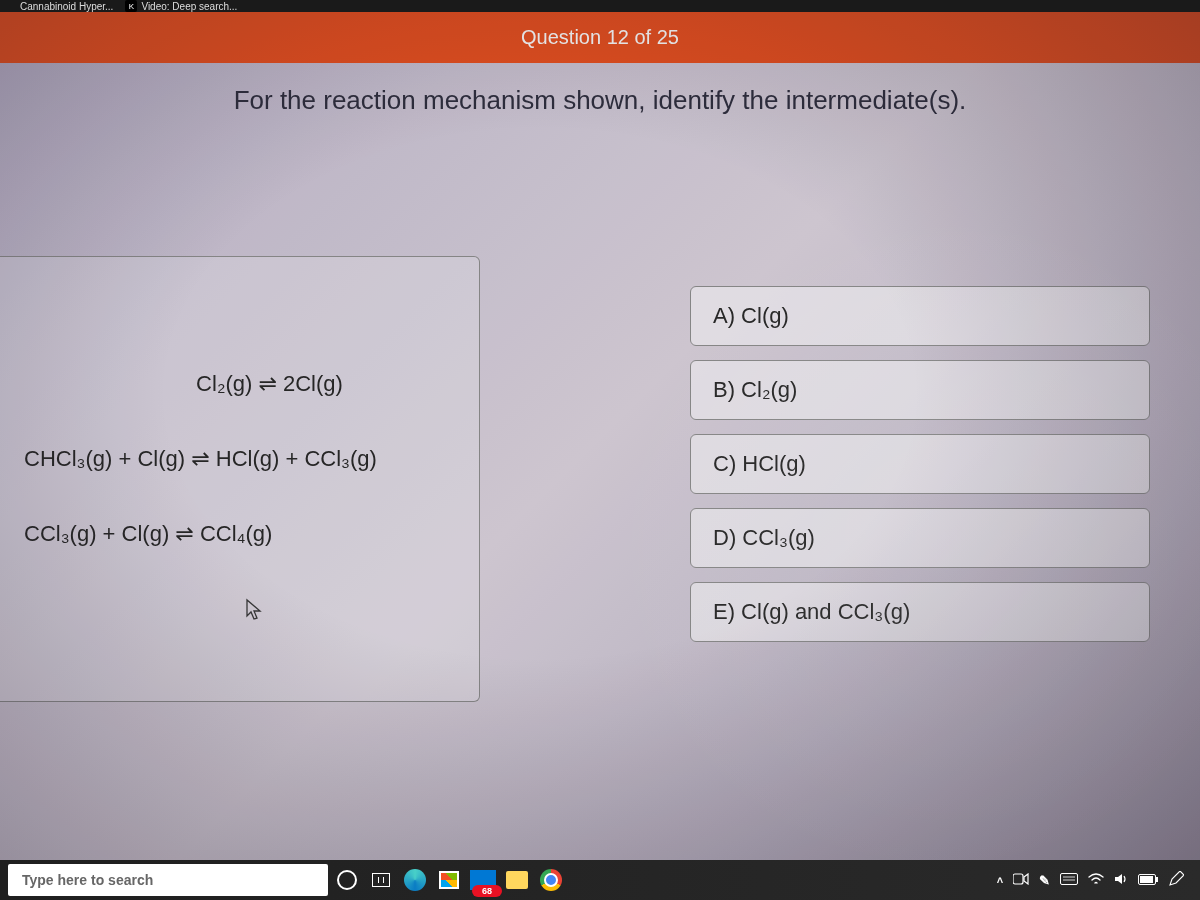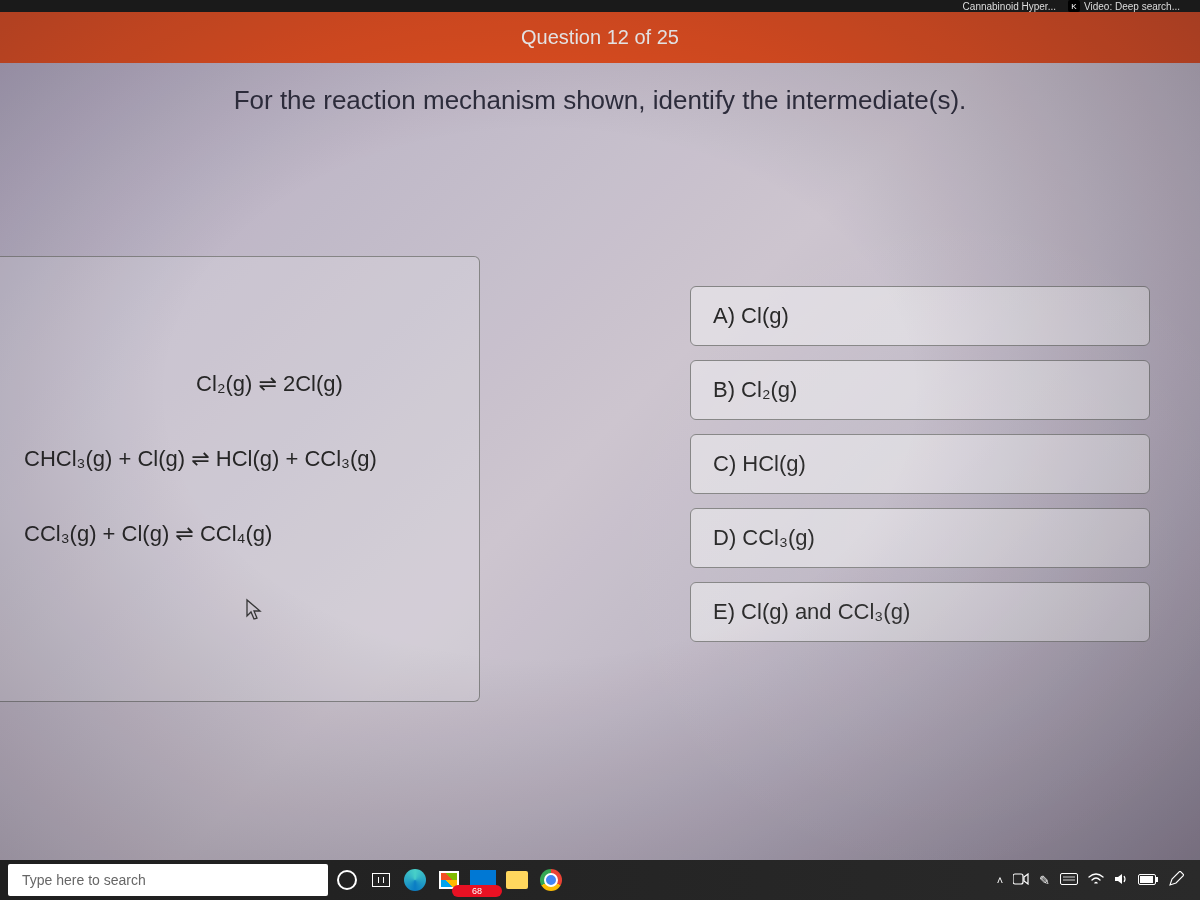--- a/index.html
+++ b/index.html
@@ -9,21 +9,21 @@
       width: 1200px;
       height: 900px;
       overflow: hidden;
       position: relative;
     }
     .browser-top {
       background: #1a1a1a;
       height: 12px;
       display: flex;
       align-items: center;
-      justify-content: flex-end;
+      justify-content: flex-start;
       padding: 0 20px;
       gap: 12px;
       font-size: 10px;
       color: #ddd;
     }
     .browser-tab {
       display: flex;
       align-items: center;
       gap: 4px;
     }
@@ -112,20 +112,21 @@
       position: absolute;
       bottom: 0;
       left: 0;
       right: 0;
       height: 40px;
       background: linear-gradient(90deg, #1f1f1f 0%, #2a2a2a 100%);
       display: flex;
       align-items: center;
       padding: 0 8px;
       gap: 4px;
+      font-weight: bold;
     }
     .search-box {
       background: #fff;
       height: 32px;
       width: 320px;
       border-radius: 2px;
       display: flex;
       align-items: center;
       padding: 0 14px;
       color: #666;
@@ -166,21 +167,21 @@
     }
     .mail-icon {
       width: 26px; height: 20px;
       background: #0078d4; position: relative;
       clip-path: polygon(0 0,100% 0,100% 100%,0 100%);
       display:flex;align-items:center;justify-content:center;color:#fff;font-size:10px;font-weight:bold;
     }
     .mail-badge {
       position: absolute; bottom: -2px; right: -4px;
       background: #e81123; color: #fff; border-radius: 8px;
-      font-size: 9px; padding: 1px 20px;
+      font-size: 9px; padding: 1px 10px;
     }
     .folder-icon {
       width: 22px; height: 18px; background: #ffd75e; border-radius: 2px;
     }
     .chrome-icon {
       width: 22px; height: 22px; border-radius: 50%;
       background: conic-gradient(#ea4335 0 120deg,#fbbc05 0 240deg,#34a853 0 360deg);
       display:flex;align-items:center;justify-content:center;
     }
     .chrome-icon::after {

